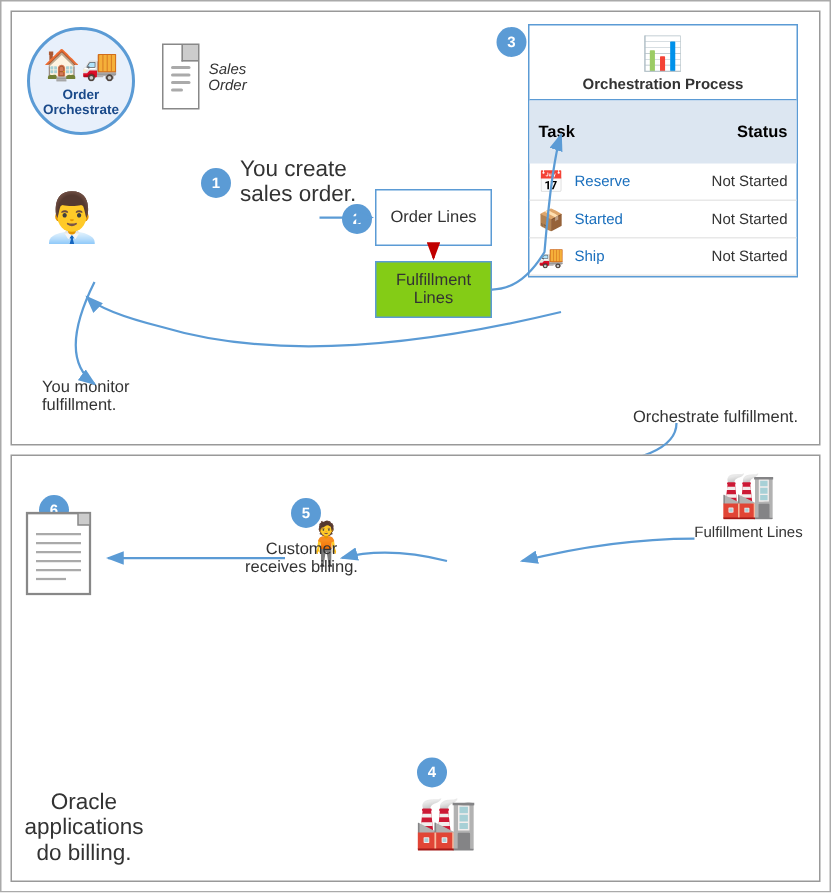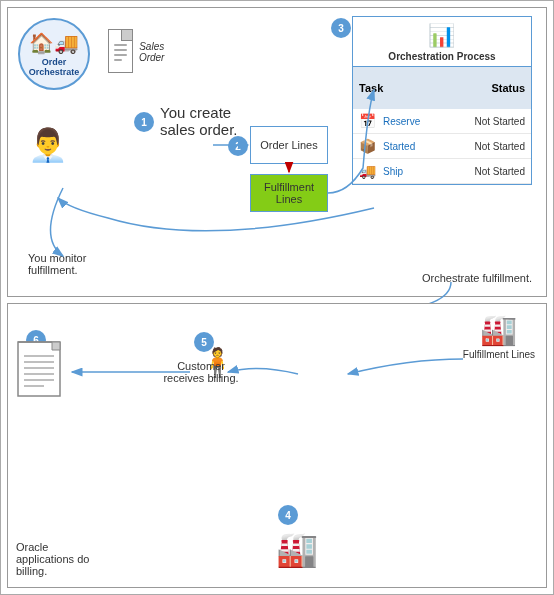--- a/index.html
+++ b/index.html
@@ -378,22 +378,22 @@
       top: 36px;
       left: 8px;
       width: 52px;
       height: 58px;
     }
 
     .oracle-text {
       position: absolute;
       bottom: 10px;
       left: 8px;
-      font-size: 11px;
-      text-align: left;
+      font-size: 15px;
+      text-align: center;
       width: 80px;
       color: #333;
     }
 
     
     .arrow-svg-bottom {
       position: absolute;
       top: 0; left: 0;
       width: 100%;
       height: 100%;

